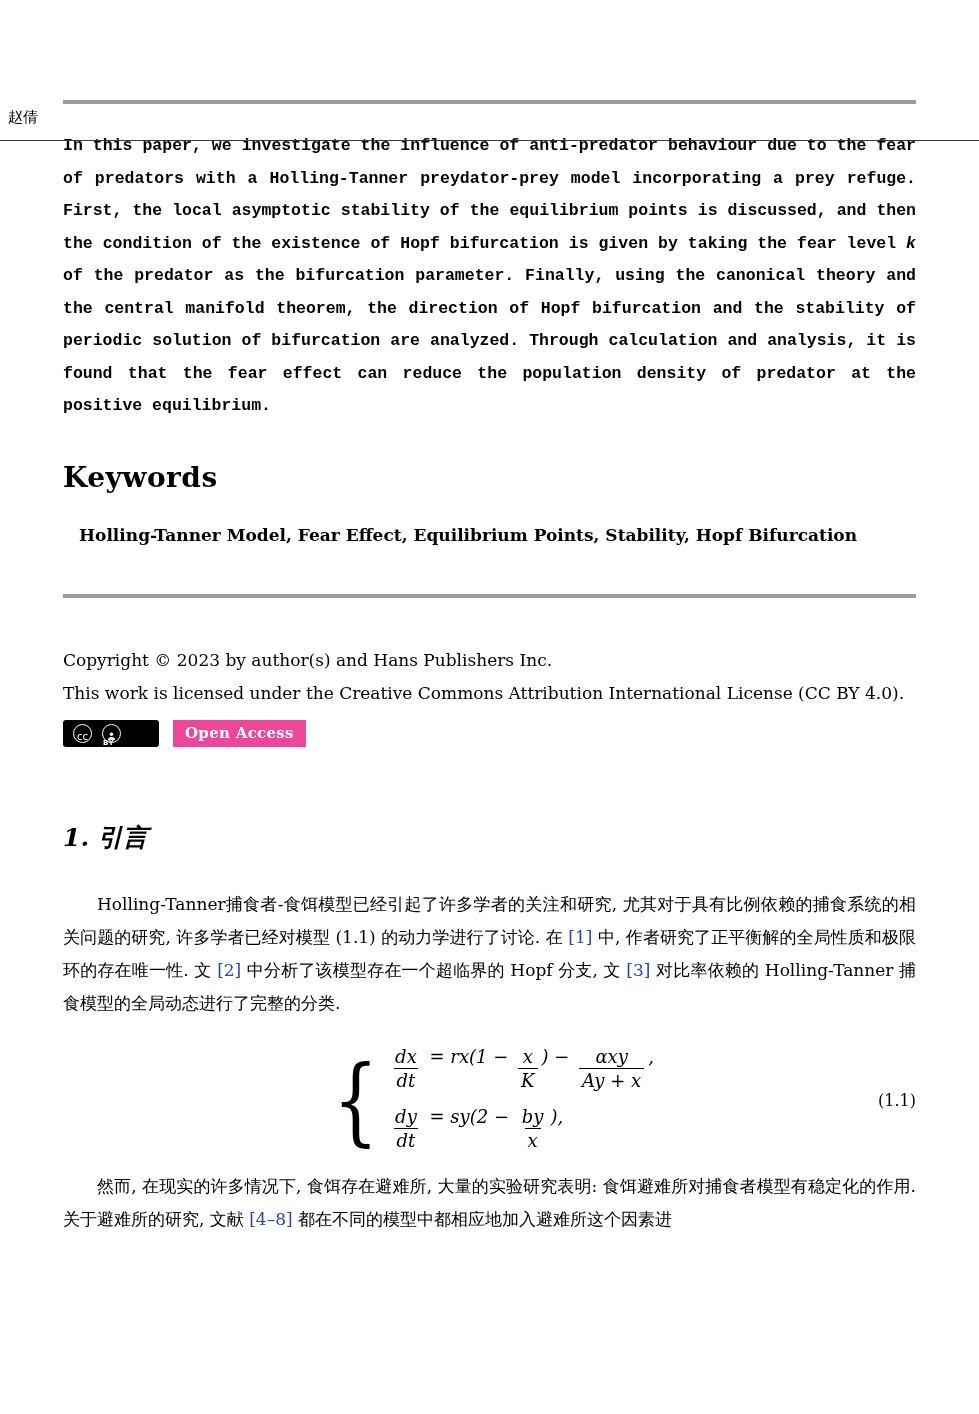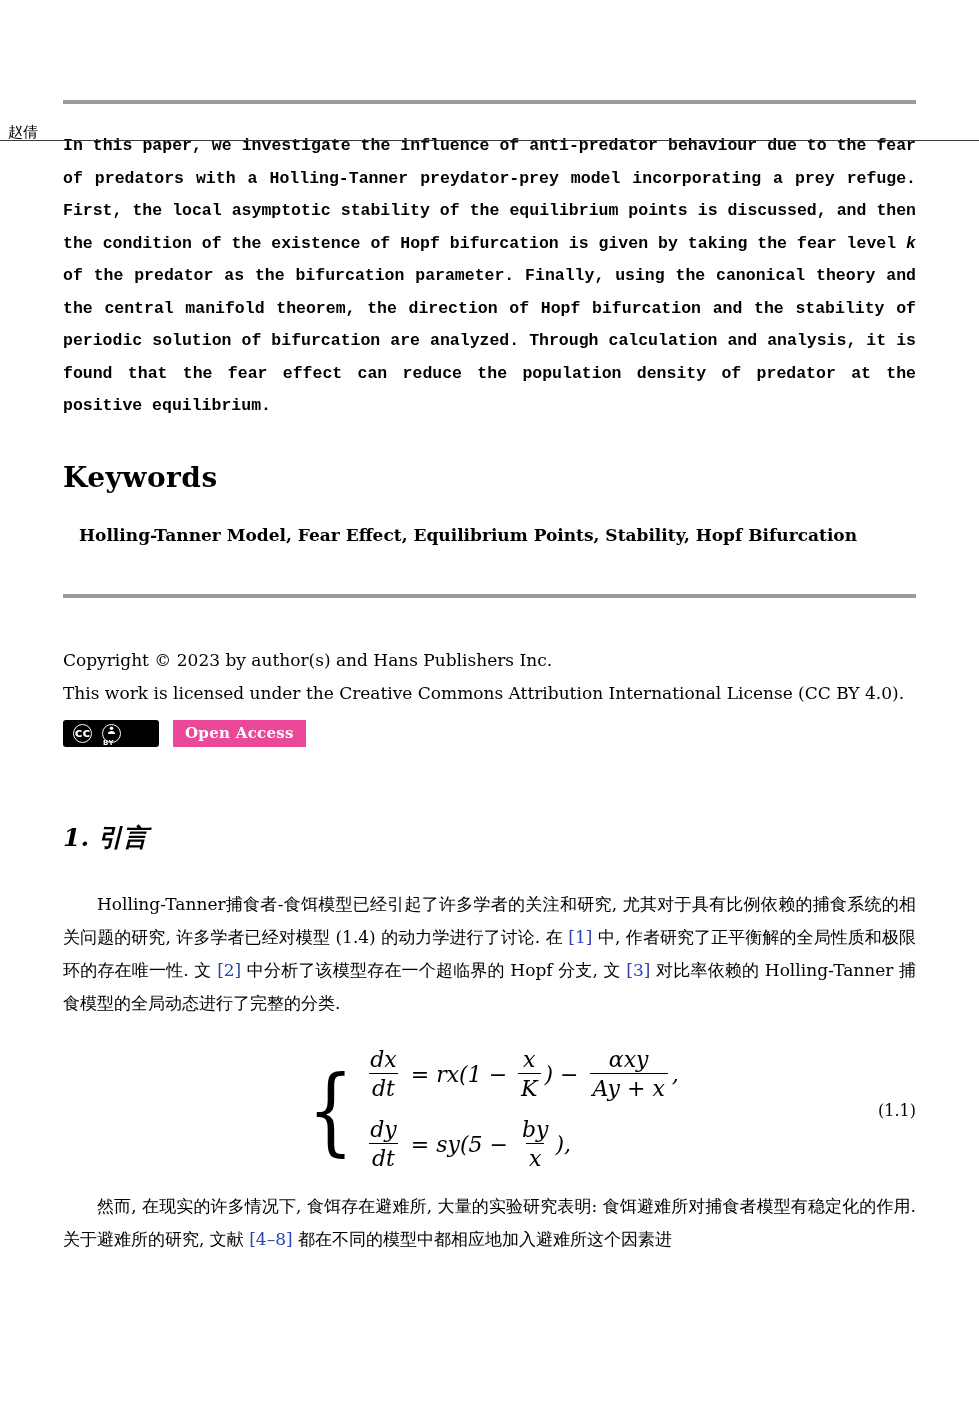--- a/index.html
+++ b/index.html
@@ -3,21 +3,21 @@
 <meta charset="utf-8">
 <style>
   html,body{margin:0;padding:0;background:#ffffff;}
   body{
     width:979px;height:1414px;position:relative;overflow:hidden;
     font-family:"DejaVu Serif","Liberation Serif",serif;color:#000;
   }
   .page{position:relative;width:100%;height:100%;}
 
   
-  .running-header{position:absolute;top:23px;left:8px;font-size:15px;}
+  .running-header{position:absolute;top:8px;left:8px;font-size:15px;}
   .header-line{position:absolute;top:40px;left:0;right:0;border-top:1px solid #3a3a3a;}
 
   .content{padding:0 63px;}
 
   .thick-rule{height:4px;background:#9b9b9b;border:0;}
   .rule-top{margin-top:100px;}
   .rule-bottom{margin-top:44px;}
 
   h1.blockhead{font-size:28px;font-weight:bold;margin:38px 0 0 0;letter-spacing:0.5px;}
 
@@ -34,22 +34,22 @@
   .copyright-block{margin-top:46px;}
   a.license-url{color:#2f43b0;text-decoration:none;font-size:17px;line-height:33px;display:inline-block;cursor:pointer;}
 
   .badges{margin-top:10px;display:flex;align-items:center;gap:14px;}
   .cc-badge{
     width:96px;height:27px;background:#000;border-radius:3px;position:relative;
     display:flex;align-items:center;gap:10px;padding-left:10px;box-sizing:border-box;cursor:pointer;
   }
   .cc-circle{
     width:17px;height:17px;border:1.6px solid #fff;border-radius:50%;
-    display:flex;align-items:flex-start;justify-content:center;
-    color:#fff;font-size:13px;font-weight:bold;font-family:"DejaVu Sans",sans-serif;
+    display:flex;align-items:flex-end;justify-content:center;
+    color:#fff;font-size:10px;font-weight:normal;font-family:"DejaVu Sans",sans-serif;
   }
   .by-text{
     position:absolute;left:40px;bottom:0px;color:#fff;font-size:7px;font-weight:bold;
     font-family:"DejaVu Sans",sans-serif;letter-spacing:0.5px;
   }
   .oa-badge{
     height:27px;background:#ec4899;color:#fff;display:flex;align-items:center;justify-content:center;
     padding:0 12px;font-size:15px;font-weight:bold;letter-spacing:0.3px;cursor:pointer;
   }
 
@@ -60,21 +60,21 @@
     text-indent:2em;
   }
   p.cn.second{margin-top:16px;}
   a.cite{color:#2f43b0;text-decoration:none;cursor:pointer;}
 
   
   .equation{position:relative;margin:26px 0 0 0;display:flex;justify-content:center;align-items:center;min-height:108px;}
   .eq-body{display:flex;align-items:center;}
   .brace{font-size:96px;font-weight:400;line-height:1;transform:scaleX(0.75);display:inline-block;margin-right:2px;}
   .eq-lines{display:flex;flex-direction:column;gap:12px;}
-  .eq-line{display:flex;align-items:center;font-size:22px;font-style:italic;white-space:pre;}
+  .eq-line{display:flex;align-items:flex-start;font-size:18px;font-style:italic;white-space:pre;}
   .frac{display:inline-flex;flex-direction:column;align-items:center;vertical-align:middle;margin:0 4px;}
   .frac .num{display:block;padding:0 3px;line-height:1.25;}
   .frac .den{display:block;border-top:1px solid #000;padding:0 3px;line-height:1.35;}
   .eq-label{position:absolute;right:0;top:50%;transform:translateY(-50%);font-size:16px;font-style:normal;}
 
   .person-svg{width:11px;height:11px;display:block;}
 </style>
 </head>
 <body>
 
@@ -115,28 +115,28 @@
           <span class="by-text">BY</span>
         </div>
         <div class="oa-badge">
           <span>Open Access</span>
         </div>
       </div>
     </div>
 
     <h2 class="section-heading">1. 引言</h2>
 
-    <p class="cn"><span>Holling-Tanner捕食者-食饵模型已经引起了许多学者的关注和研究, 尤其对于具有比例依赖的捕食系统的相关问题的研究, 许多学者已经对模型 (1.4) 的动力学进行了讨论. 在 </span><a class="cite">[1]</a><span> 中, 作者研究了正平衡解的全局性质和极限环的存在唯一性. 文 </span><a class="cite">[2]</a><span> 中分析了该模型存在一个超临界的 Hopf 分支, 文 </span><a class="cite">[3]</a><span> 对比率依赖的 Holling-Tanner 捕食模型的全局动态进行了完整的分类.</span></p>
+    <p class="cn"><span>Holling-Tanner捕食者-食饵模型已经引起了许多学者的关注和研究, 尤其对于具有比例依赖的捕食系统的相关问题的研究, 许多学者已经对模型 (1.1) 的动力学进行了讨论. 在 </span><a class="cite">[1]</a><span> 中, 作者研究了正平衡解的全局性质和极限环的存在唯一性. 文 </span><a class="cite">[2]</a><span> 中分析了该模型存在一个超临界的 Hopf 分支, 文 </span><a class="cite">[3]</a><span> 对比率依赖的 Holling-Tanner 捕食模型的全局动态进行了完整的分类.</span></p>
 
     <div class="equation">
       <div class="eq-body">
         <span class="brace">{</span>
         <div class="eq-lines">
           <div class="eq-line"><span class="frac"><span class="num">dx</span><span class="den">dt</span></span><span> = rx(1 − </span><span class="frac"><span class="num">x</span><span class="den">K</span></span><span>) − </span><span class="frac"><span class="num">αxy</span><span class="den">Ay + x</span></span><span>,</span></div>
-          <div class="eq-line"><span class="frac"><span class="num">dy</span><span class="den">dt</span></span><span> = sy(5 − </span><span class="frac"><span class="num">by</span><span class="den">x</span></span><span>),</span></div>
+          <div class="eq-line"><span class="frac"><span class="num">dy</span><span class="den">dt</span></span><span> = sy(2 − </span><span class="frac"><span class="num">by</span><span class="den">x</span></span><span>),</span></div>
         </div>
       </div>
       <span class="eq-label">(1.1)</span>
     </div>
 
     <p class="cn second"><span>然而, 在现实的许多情况下, 食饵存在避难所, 大量的实验研究表明: 食饵避难所对捕食者模型有稳定化的作用. 关于避难所的研究, 文献 </span><a class="cite">[4–8]</a><span> 都在不同的模型中都相应地加入避难所这个因素进</span></p>
 
   </div>
 
 </div>

